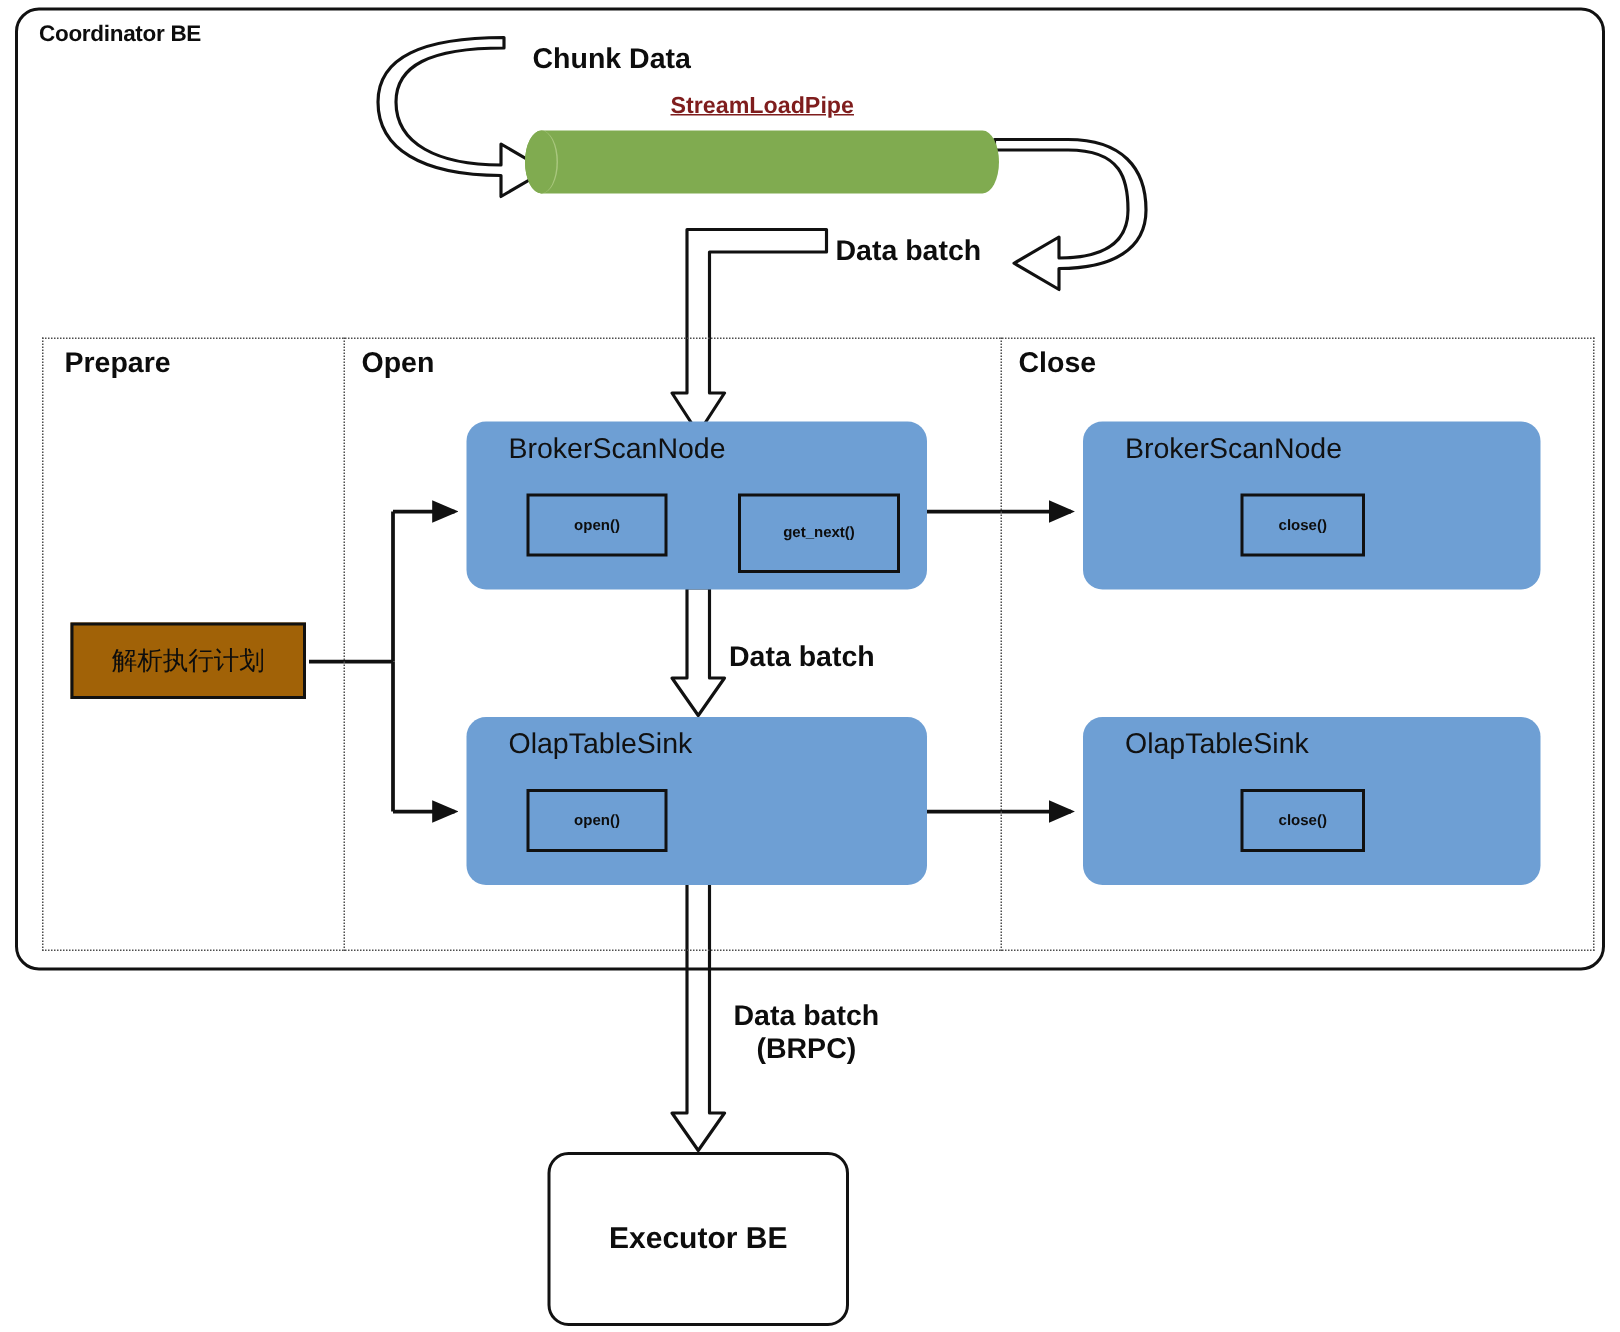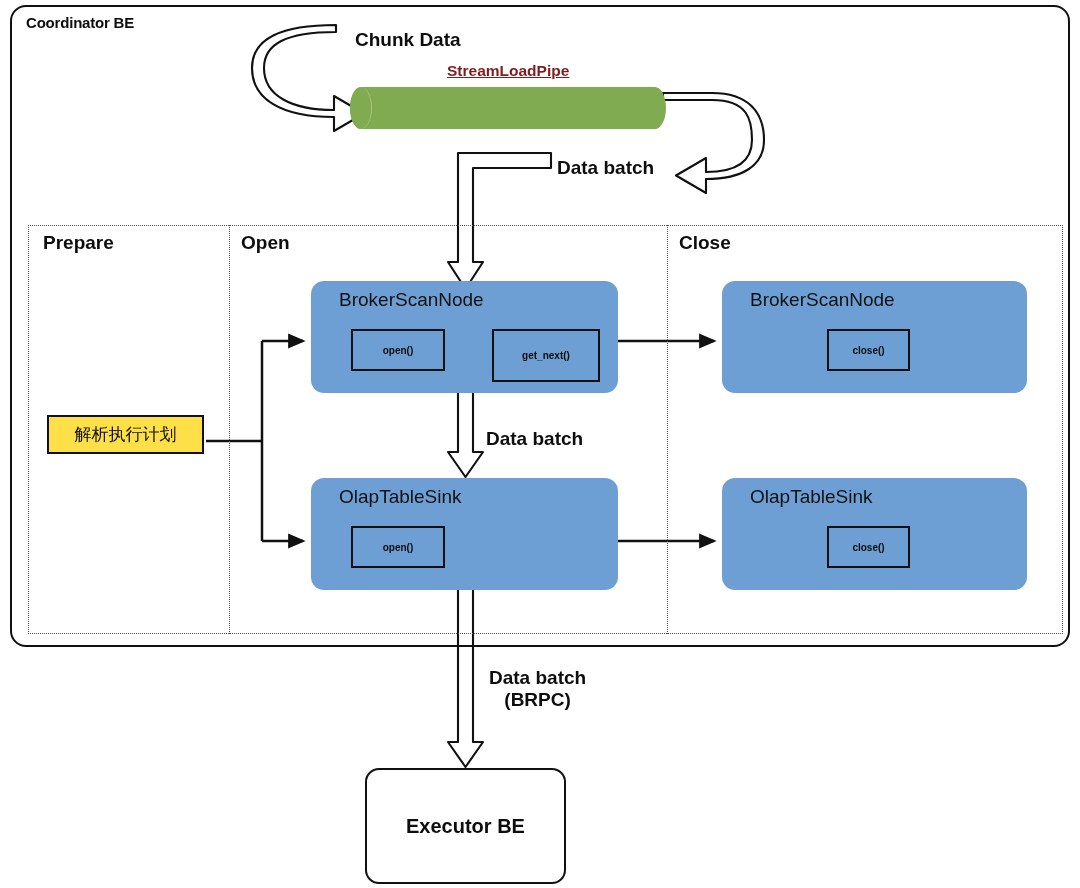--- a/index.html
+++ b/index.html
@@ -76,22 +76,22 @@
     color: #0d0d0d;
   }
   #op-brokerscan-open  { left: 311px; top: 281px; width: 307px; height: 112px; }
   #op-olaptablesink-open { left: 311px; top: 478px; width: 307px; height: 112px; }
   #op-brokerscan-close { left: 722px; top: 281px; width: 305px; height: 112px; }
   #op-olaptablesink-close { left: 722px; top: 478px; width: 305px; height: 112px; }
 
   
   #parse-plan-box {
     left: 47px; top: 415px;
-    width: 157px; height: 39px;
-    background: #fde047;
+    width: 157px; height: 51px;
+    background: #a16207;
     border: 2.6px solid #111111;
     display: flex; align-items: center; justify-content: center;
     font-size: 17px; color: #0d0d0d;
     font-family: "DejaVu Sans", sans-serif;
   }
 
   
   #executor-be-box {
     left: 365px; top: 768px;
     width: 201px; height: 116px;

